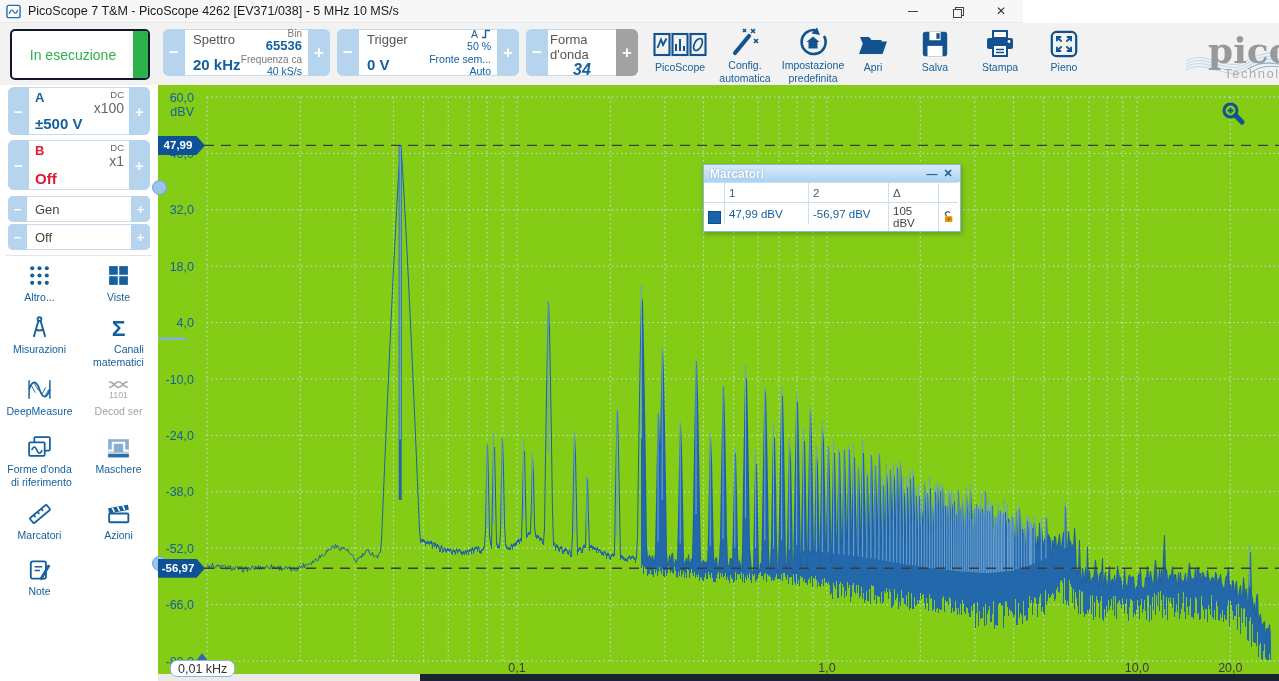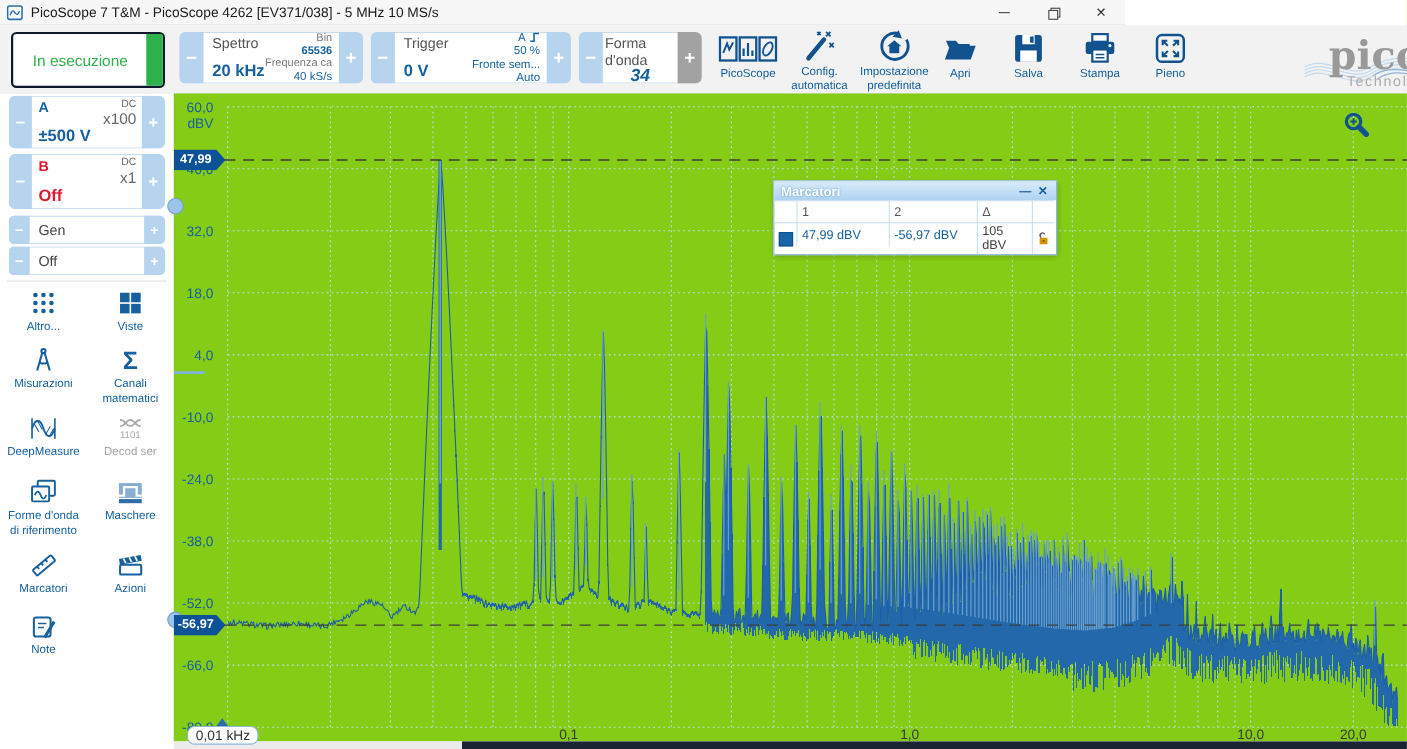--- a/index.html
+++ b/index.html
@@ -28,21 +28,21 @@
        box-shadow:0 0 0 1px #c7dcef inset;background:#fff;}
   .ctl .pm{width:22px;background:#b7d4ee;color:#fff;font-size:17px;font-weight:bold;
            display:flex;align-items:center;justify-content:center;cursor:default;}
   .ctl .pm.disabled{background:#a2a2a2;}
   .ctl .mid{flex:1;display:flex;padding:3px 6px 3px 8px;}
   .ctl .colL{display:flex;flex-direction:column;justify-content:space-between;flex:1;}
   .ctl .colR{display:flex;flex-direction:column;justify-content:center;align-items:flex-end;line-height:1.15;}
   .lbl{font-size:13px;color:#555;}
   .val{font-size:15px;font-weight:bold;color:#15609d;}
   .inf-l{font-size:10px;color:#777;}
-  .inf-v{font-size:10px;color:#15609d;font-weight:bold;}
+  .inf-v{font-size:13px;color:#15609d;font-weight:bold;}
   .inf-v2{font-size:10.5px;color:#15609d;}
   .trg-src{display:flex;align-items:center;gap:3px;font-size:10.5px;color:#15609d;}
   .wave-mid{flex:1;display:flex;flex-direction:column;align-items:center;padding:3px 2px;}
   .wave-mid .lbl{align-self:flex-start;}
   .wave-val{font-size:16px;font-weight:bold;color:#15609d;line-height:1;font-style:italic;}
   .tb-btn{position:absolute;top:4px;height:55px;display:flex;flex-direction:column;align-items:center;cursor:default;}
   .tb-btn .ic{height:32px;display:flex;align-items:flex-end;justify-content:center;}
   .tb-btn .tb-lbl{font-size:10.5px;color:#15609d;text-align:center;line-height:1.2;margin-top:2px;}
   .logo{position:absolute;left:1184px;top:2px;width:124px;height:58px;}
   
@@ -59,21 +59,21 @@
   .gen-row{position:absolute;left:8px;width:142px;height:26px;display:flex;border-radius:5px;overflow:hidden;
            box-shadow:0 0 0 1px #c7dcef inset;background:#fff;align-items:stretch;}
   .gen-row .pm{width:19px;background:#b7d4ee;color:#fff;font-size:13px;font-weight:bold;
                display:flex;align-items:center;justify-content:center;}
   .gen-row .g-lbl{flex:1;display:flex;align-items:center;padding-left:8px;font-size:13px;color:#444;}
   .sb-divider{position:absolute;left:6px;right:6px;top:255px;border-top:1px solid #e4e4e4;}
   .sb-grid{position:absolute;left:0;top:259px;width:158px;display:grid;grid-template-columns:79px 79px;
            grid-template-rows:52px 62px 58px 66px 56px 58px;}
   .sb-btn{display:flex;flex-direction:column;align-items:center;justify-content:flex-start;padding-top:3px;cursor:default;}
   .sb-btn .ic{height:27px;display:flex;align-items:center;justify-content:center;}
-  .sb-btn .sb-lbl{font-size:10.5px;color:#15609d;text-align:center;line-height:1.2;margin-top:2px;}
+  .sb-btn .sb-lbl{font-size:10.5px;color:#15609d;text-align:right;line-height:1.2;margin-top:2px;}
   .sb-btn.disabled .sb-lbl{color:#a3a3a3;}
   .splitter-handle{position:absolute;width:13px;height:13px;border-radius:50%;
                    background:#9cc3e8;border:1px solid #6ea3d6;z-index:4;}
   
   .chart{position:absolute;left:158px;top:85px;width:1121px;height:589px;background:#84cc16;}
   .flag{position:absolute;left:0;width:47px;height:19px;background:#0d5296;color:#fff;
         font-size:11.5px;font-weight:bold;display:flex;align-items:center;justify-content:center;
         padding-right:7px;box-sizing:border-box;z-index:6;
         clip-path:polygon(0 0,82% 0,100% 50%,82% 100%,0 100%);}
   .xfirst{position:absolute;left:12px;top:575px;height:15px;padding:0 7px;background:#fff;

